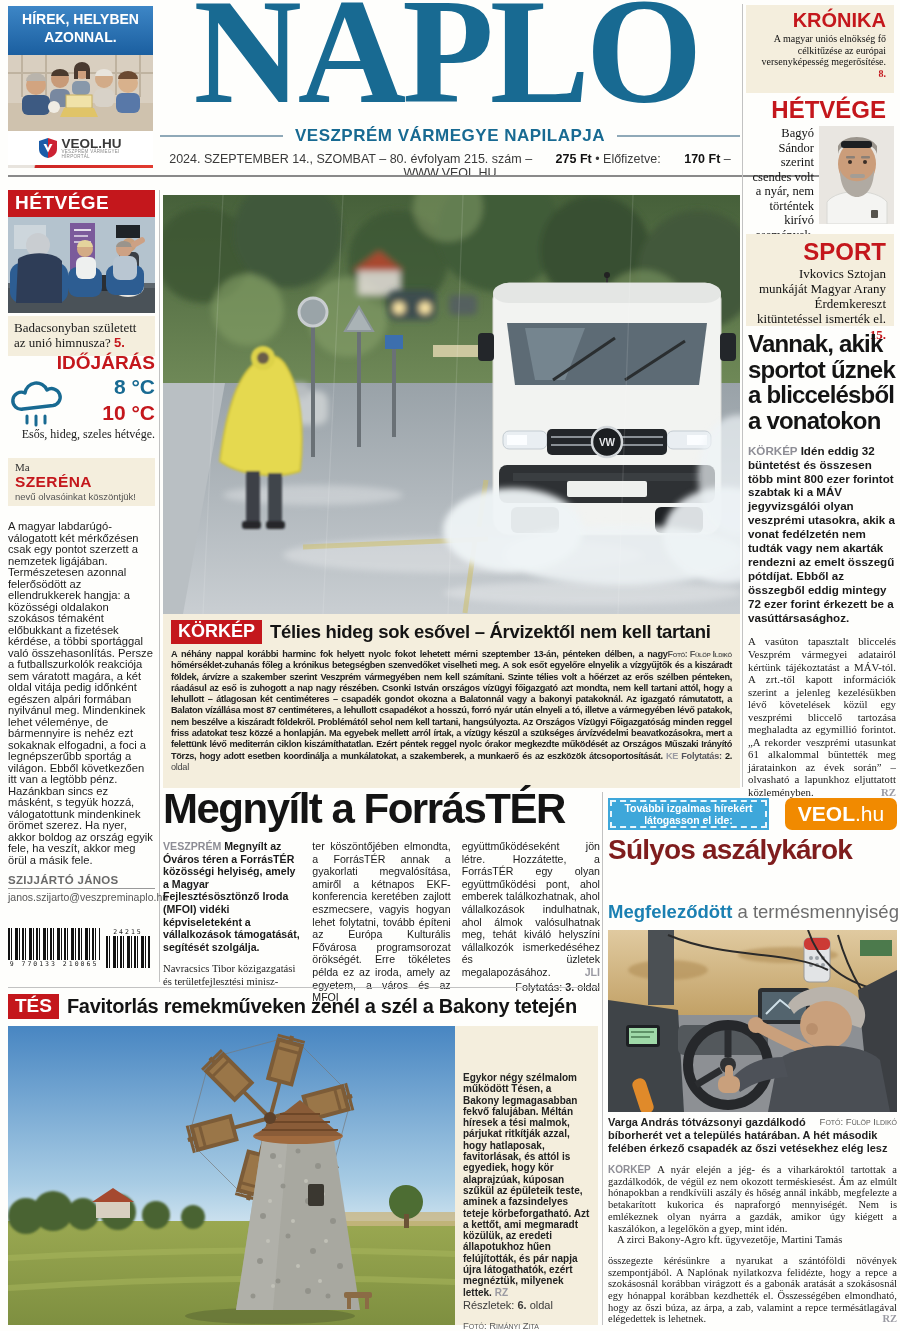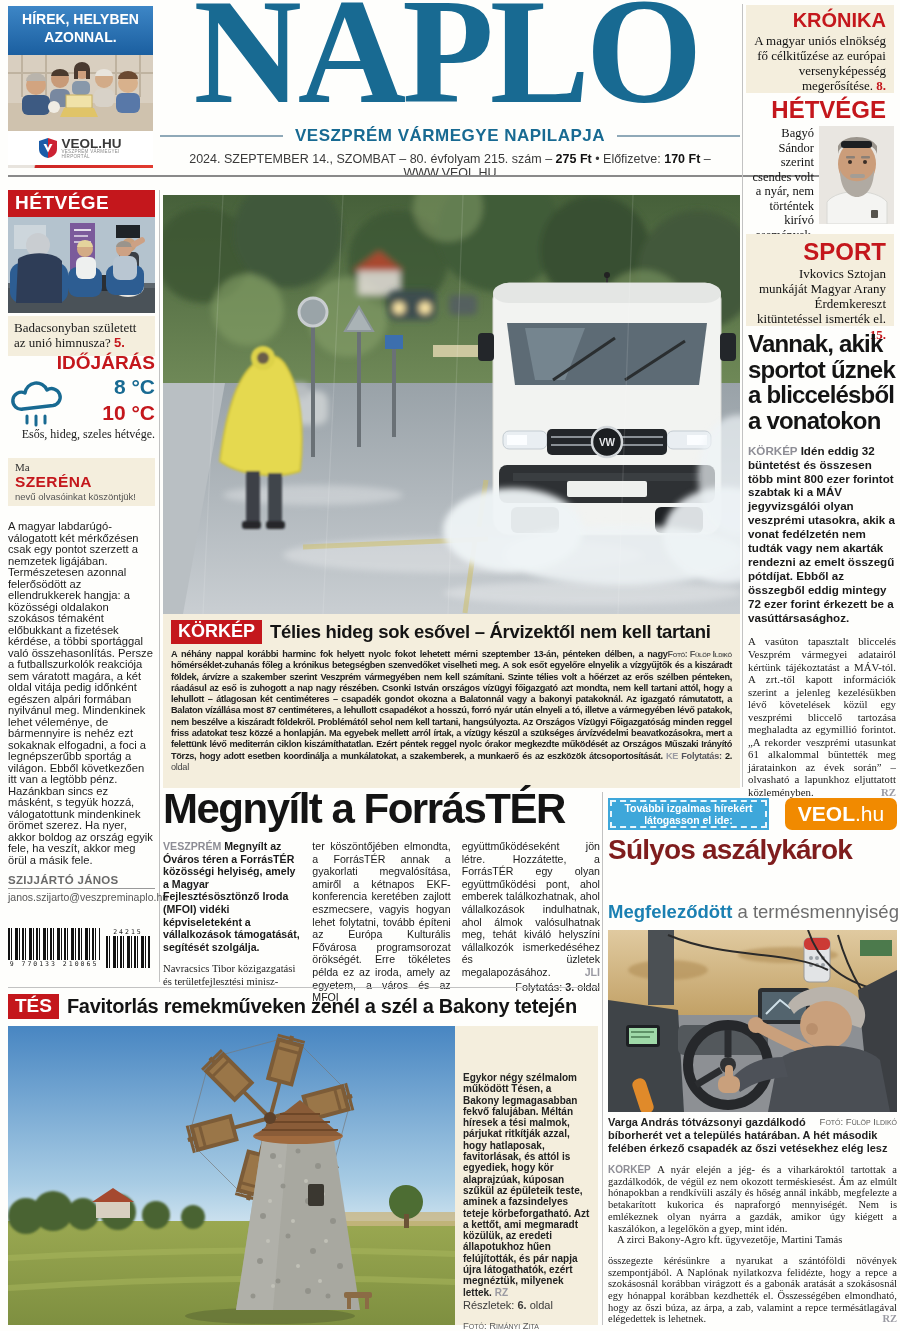--- a/index.html
+++ b/index.html
@@ -23,21 +23,21 @@
   #promo-logo{height:34px;background:#fff;display:flex;align-items:center;justify-content:center;gap:4px;}
   #promo-brand{font-weight:bold;font-size:13.5px;color:#3a3a3a;line-height:1;}
   #promo-brand small{display:block;font-weight:normal;font-size:4.5px;color:#888;letter-spacing:.3px;}
   #promo-stripe{height:8px;background:linear-gradient(100deg,#e8e4de 18%,#cc2424 19%,#e23b30 100%);}
   #mast-title{left:150px;top:-24px;width:592px;text-align:center;font-family:"Liberation Serif",serif;
               font-weight:bold;font-size:150px;line-height:1;color:#186a92;letter-spacing:-4px;}
   #mast-sub{left:160px;top:126px;width:580px;display:flex;align-items:center;gap:12px;}
   #mast-sub .rule{flex:1;height:2px;background:#8fa9b8;}
   #mast-sub .txt{color:#186a92;font-weight:bold;font-size:17px;letter-spacing:.5px;}
   #dateline{left:160px;top:152px;width:580px;text-align:center;font-size:12.5px;color:#3a3a3a;}
-  #dateline b{color:#111;}
+  #dateline b{color:#111;margin-left:20px;}
   #hrule{left:8px;top:175px;width:884px;height:2px;background:#8a8a8a;position:absolute;}
   
   .tlabel{color:#c4171c;font-weight:bold;text-align:right;line-height:1.05;}
   .tbody{font-family:"Liberation Serif",serif;text-align:right;line-height:1.16;color:#111;}
   .tpage{color:#c4171c;font-weight:bold;}
   #t-kronika{left:746px;top:5px;width:148px;height:88px;box-sizing:border-box;padding:5px 8px;}
   #t-hetvege{left:746px;top:97px;width:148px;}
   #t-sport{left:746px;top:234px;width:148px;height:92px;box-sizing:border-box;padding:5px 8px;}
   
   #train{left:748px;top:331px;width:148px;}
@@ -175,21 +175,21 @@
     <div class="txt">VESZPRÉM VÁRMEGYE NAPILAPJA</div>
     <div class="rule"></div>
   </div>
   <div id="dateline" class="abs">
     <span>2024. SZEPTEMBER 14., SZOMBAT – 80. évfolyam 215. szám – </span><b>275 Ft</b><span> • Előfizetve: </span><b>170 Ft</b><span> – WWW.VEOL.HU</span>
   </div>
   <div id="hrule"></div>
 
   <div id="t-kronika" class="abs cream">
     <div class="tlabel" style="font-size:20px;">KRÓNIKA</div>
-    <div class="tbody" style="font-size:13px;margin-top:2px;">
+    <div class="tbody" style="font-size:10px;margin-top:2px;">
       <span>A magyar uniós elnökség fő célkitűzése az európai versenyképesség megerősítése. </span><span class="tpage">8.</span>
     </div>
   </div>
 
   <div id="t-hetvege" class="abs">
     <div class="tlabel" style="font-size:24px;padding-right:8px;">HÉTVÉGE</div>
     <div style="display:flex;gap:5px;margin-top:4px;">
       <div class="tbody" style="font-size:12.5px;width:68px;">
         <span>Bagyó Sándor szerint csendes volt a nyár, nem történtek kirívó események. </span><span class="tpage">4.</span>
       </div>

